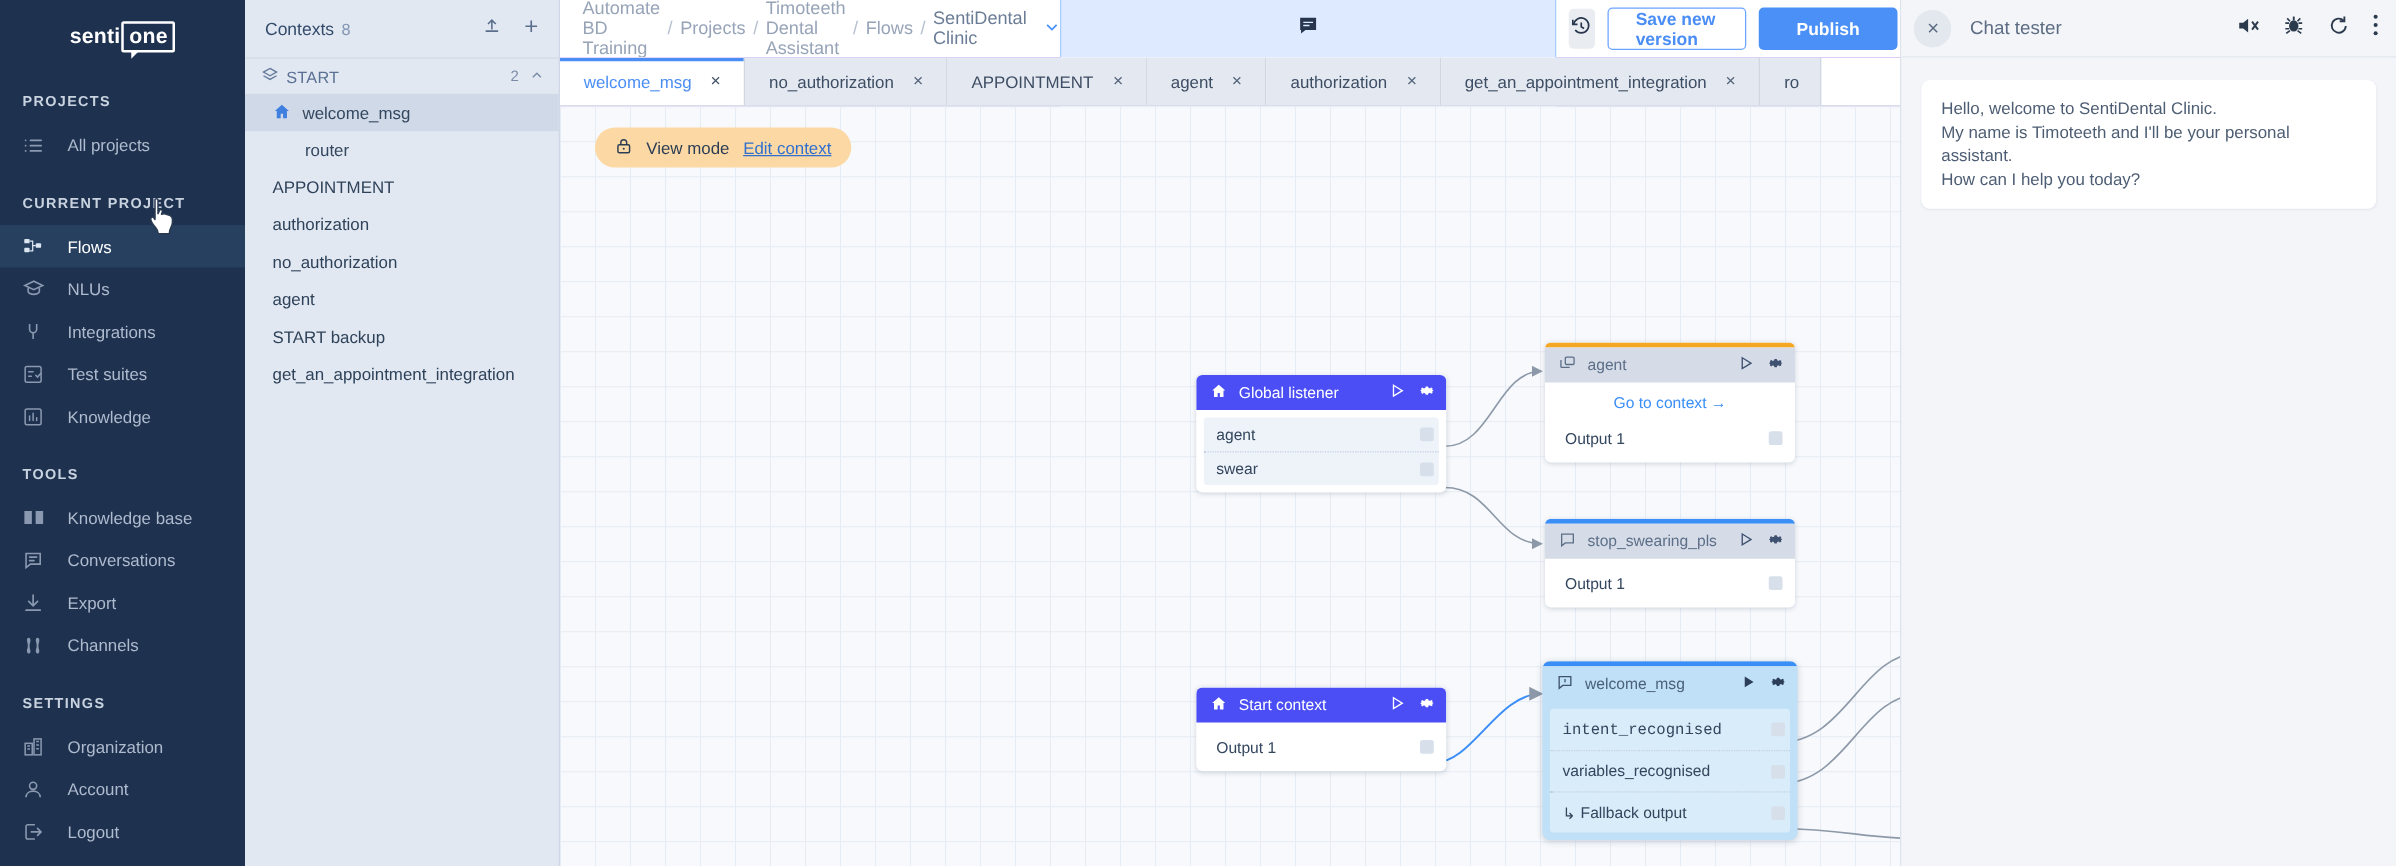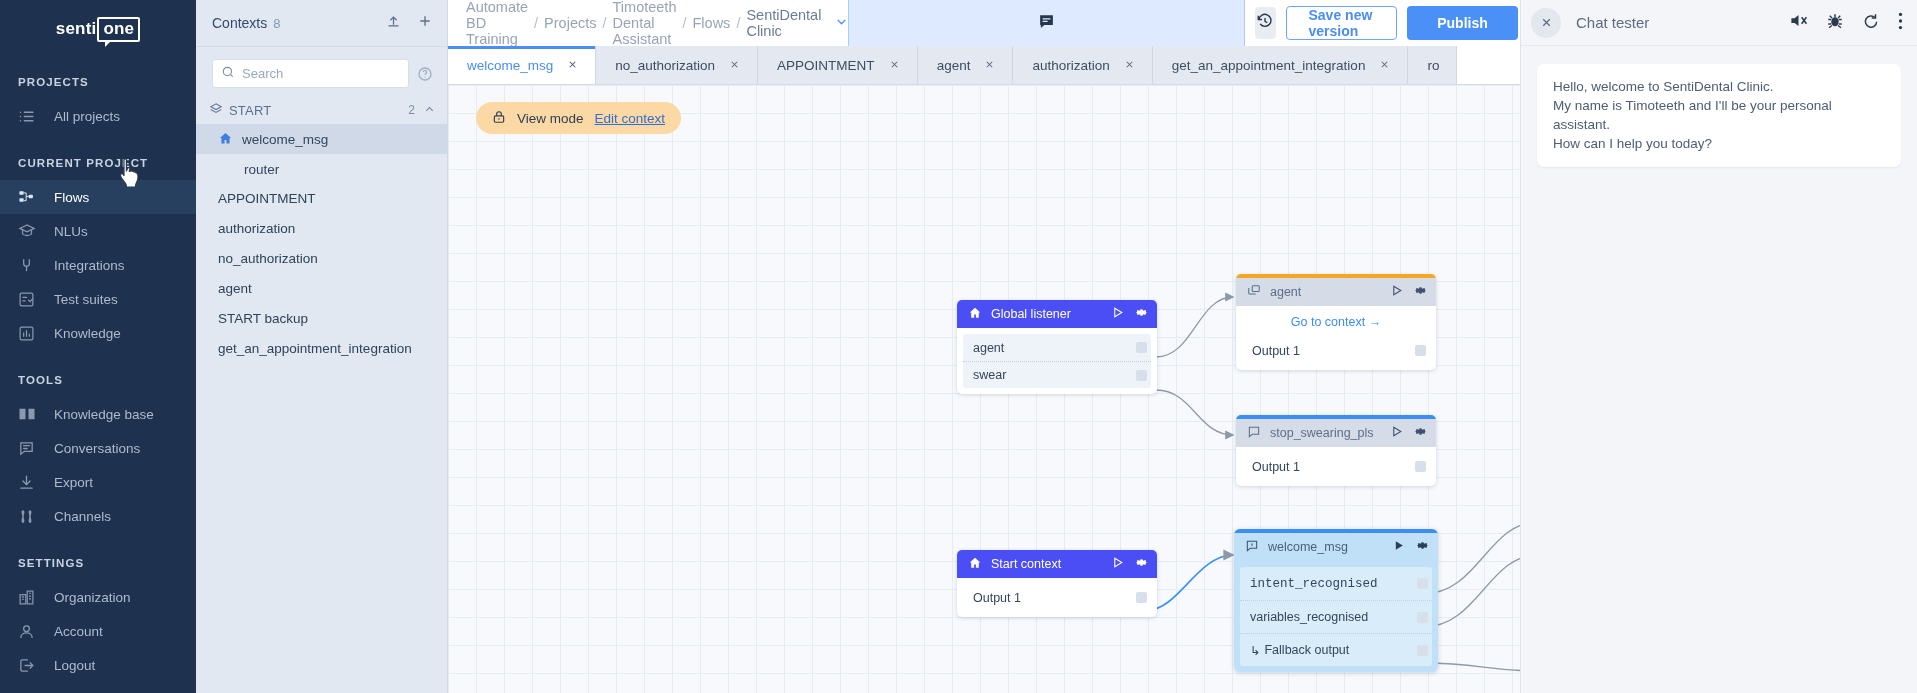--- a/index.html
+++ b/index.html
@@ -359,38 +359,20 @@
           </svg>
       </span>
       <span>
         <svg width="16" height="16" viewBox="0 0 24 24" fill="none" stroke="currentColor" stroke-width="2">
             <path d="M12 5v14M5 12h14"></path>
           </svg>
       </span>
     </span>
   </div>
 
-  <div class="ctx-search-wrap">
-    <div class="ctx-search">
-      <span>
-        <svg width="14" height="14" viewBox="0 0 24 24" fill="none" stroke="#7f8fa6" stroke-width="2">
-            <circle cx="11" cy="11" r="7"></circle>
-            <path d="M20 20l-4-4"></path>
-          </svg>
-      </span>
-      <input type="text" placeholder="Search" style="">
-    </div>
-    <span class="help-ico">
-      <svg width="16" height="16" viewBox="0 0 24 24" fill="none" stroke="currentColor" stroke-width="2">
-          <circle cx="12" cy="12" r="9"></circle>
-          <path d="M9.5 9a2.5 2.5 0 1 1 3.4 2.3c-.6.3-.9.8-.9 1.4v.6"></path>
-          <circle cx="12" cy="16.8" r=".9" fill="currentColor" stroke="none"></circle>
-        </svg>
-    </span>
-  </div>
 
   <div class="ctx-group-row">
     <span class="chev">
       <svg width="14" height="14" viewBox="0 0 24 24" fill="none" stroke="#64789a" stroke-width="1.8">
           <path d="M12 3l9 5-9 5-9-5 9-5z"></path>
           <path d="M3 13l9 5 9-5"></path>
         </svg>
     </span>
     <span class="grp-name">START</span>
     <span class="grp-count">2</span>

